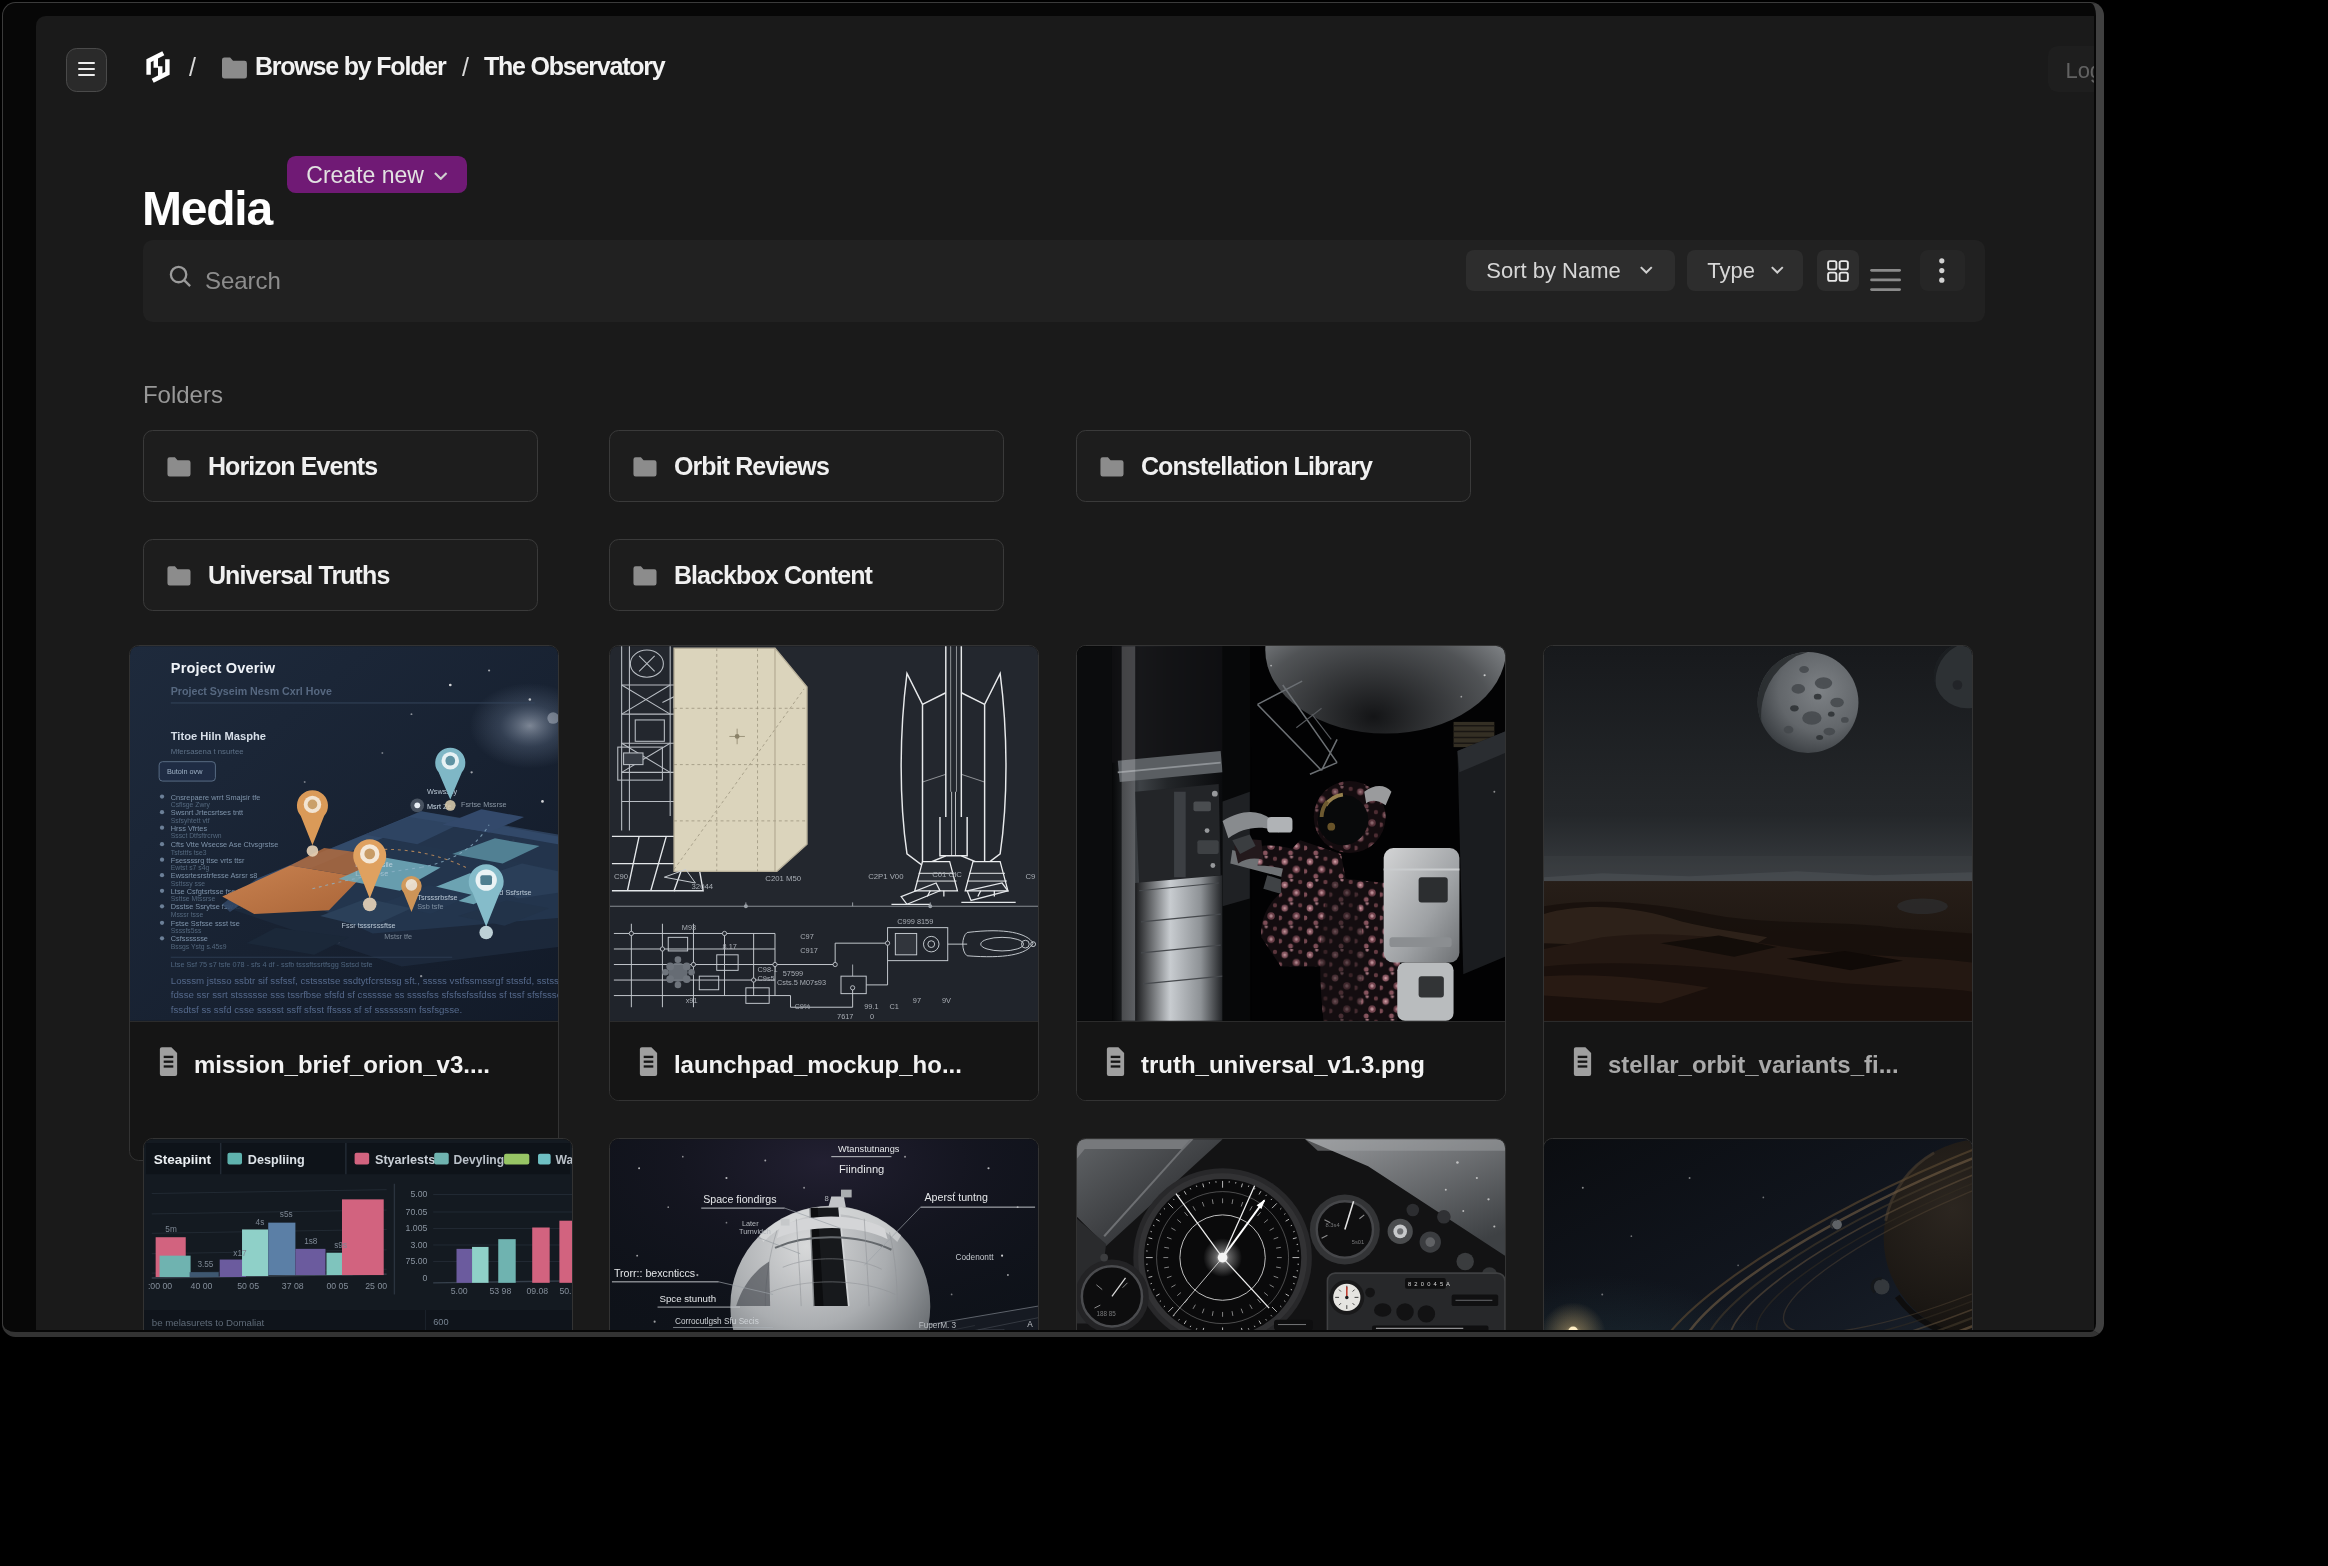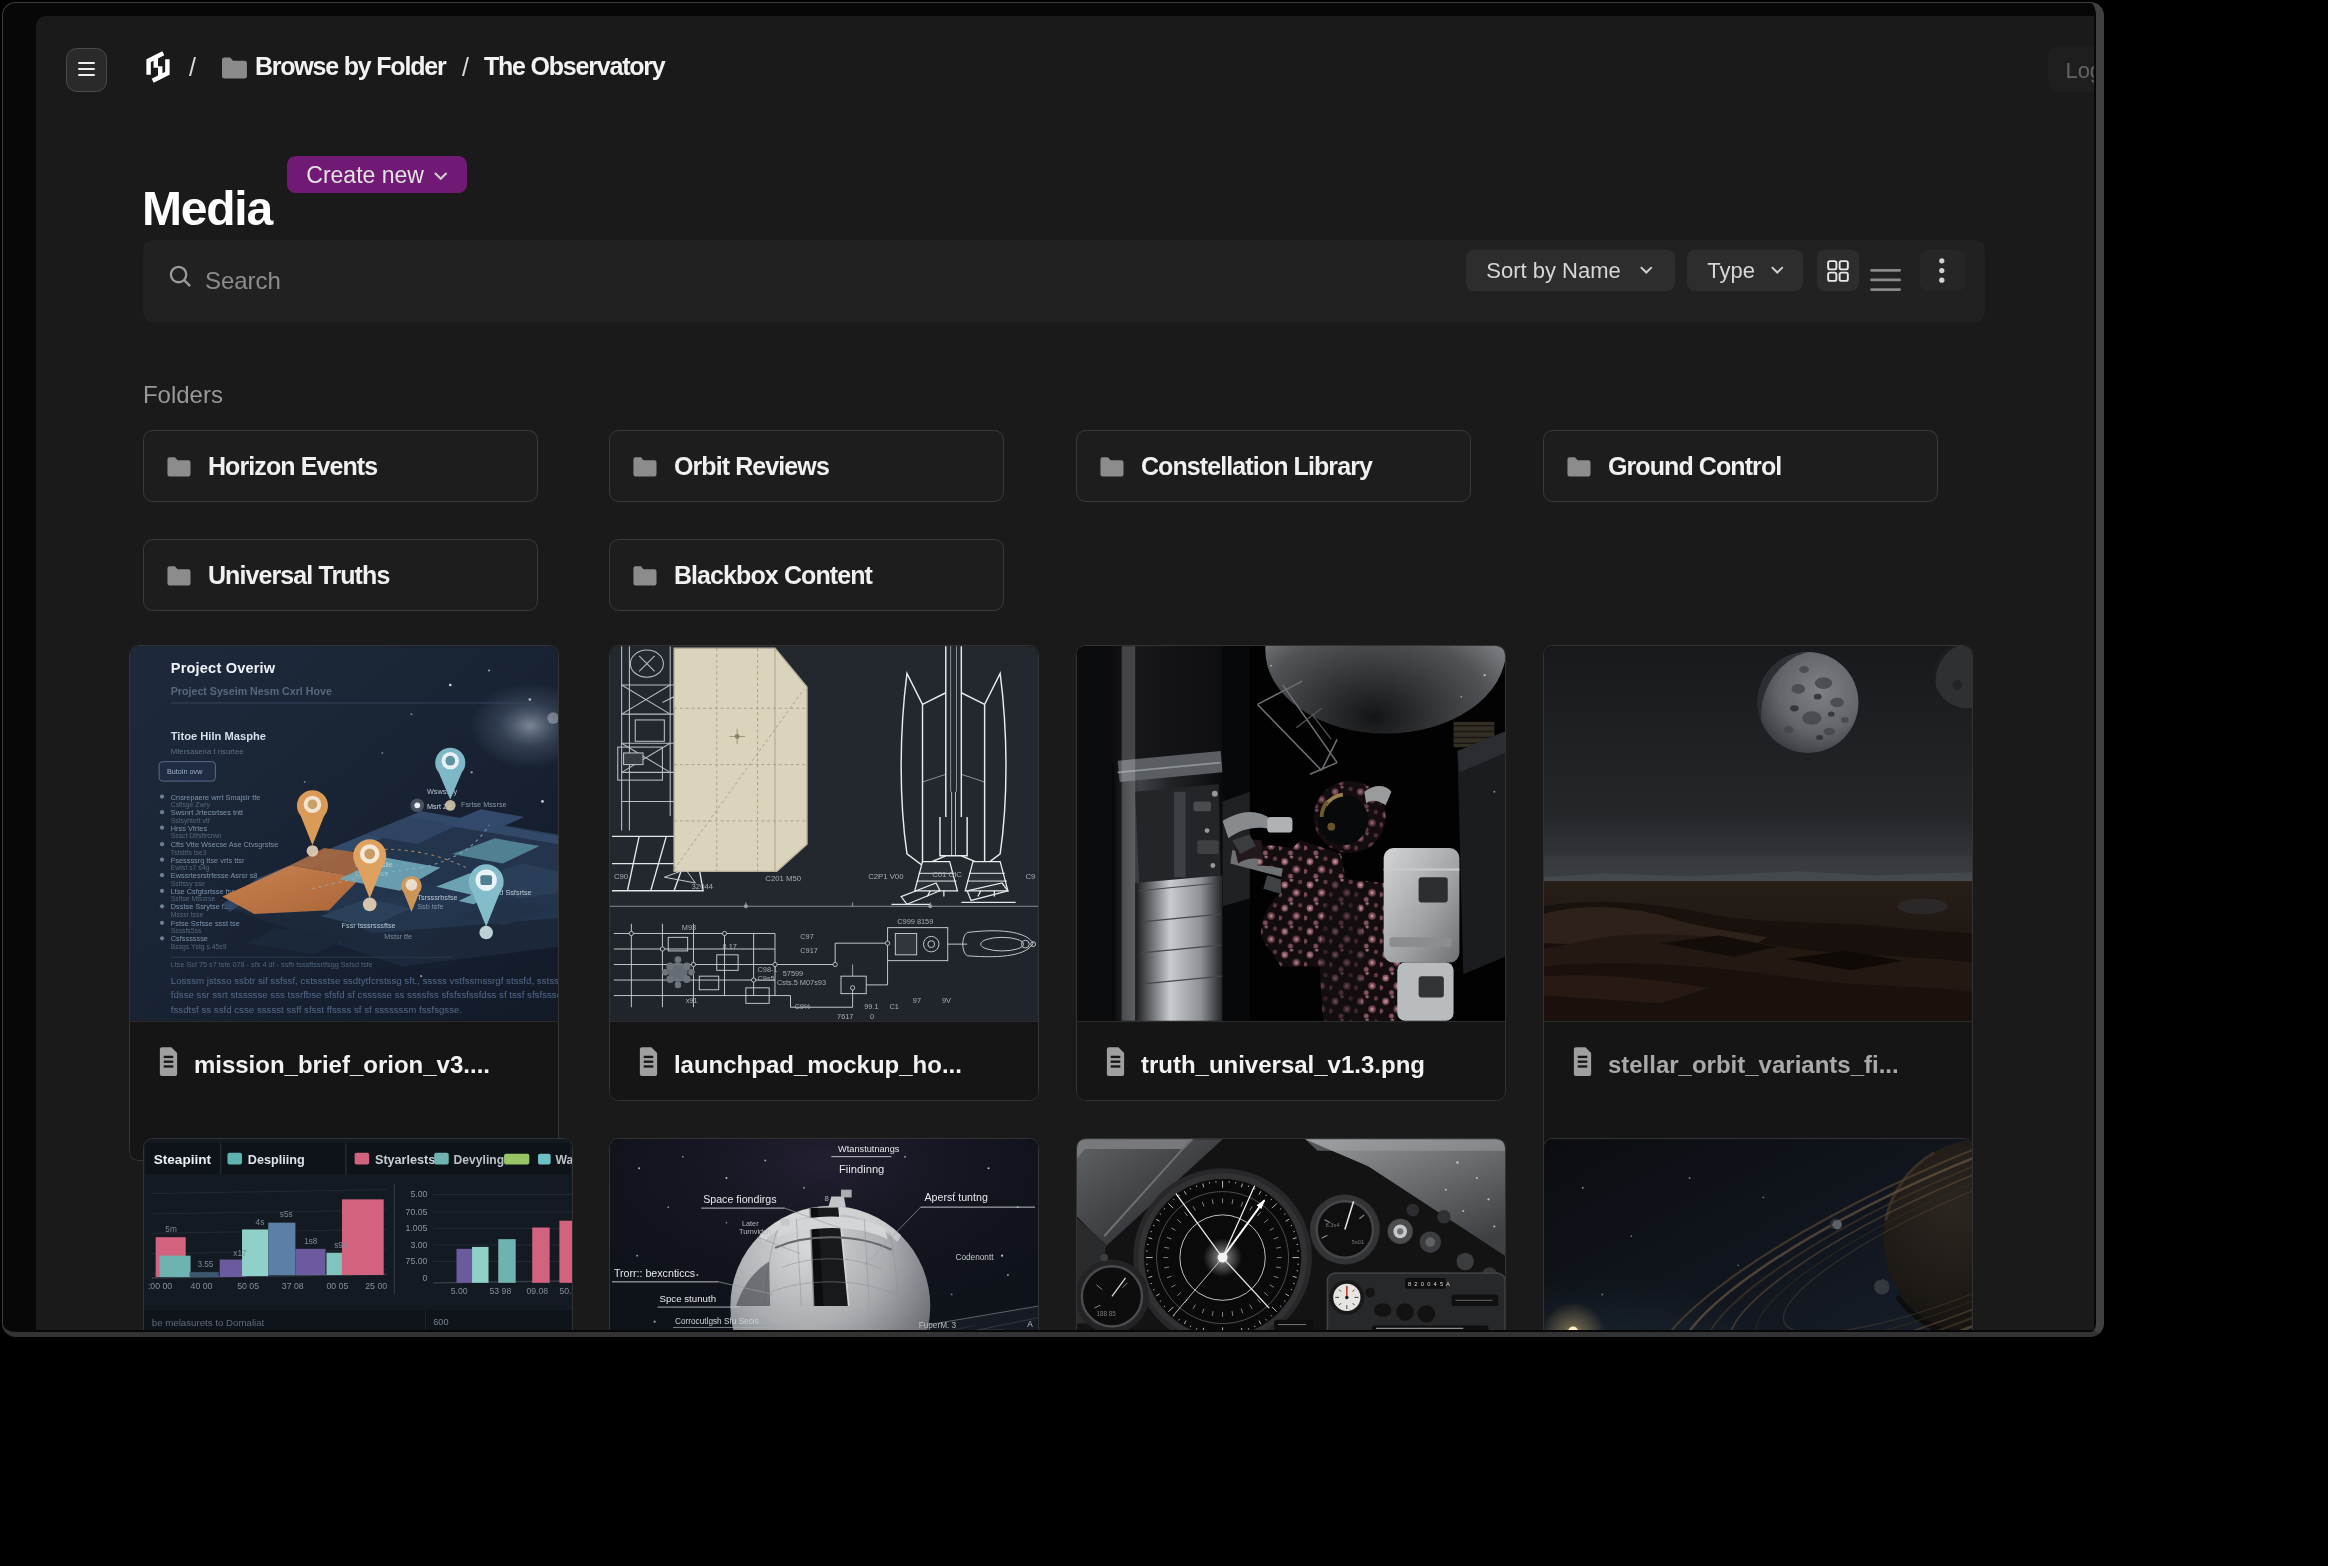--- a/index.html
+++ b/index.html
@@ -138,26 +138,20 @@
           <svg class="fico" width="25" height="21.3" viewBox="0 0 26 22">
             <path d="M1.5 3.5 Q1.5 1.2 3.8 1.2 L9.3 1.2 L12 4.4 L23.2 4.4 Q25.5 4.4 25.5 6.7 L25.5 19 Q25.5 21.3 23.2 21.3 L3.8 21.3 Q1.5 21.3 1.5 19 Z" fill="#8c8c8c"></path>
           </svg>
           <b>Orbit Reviews</b>
         </div>
   <div class="fcard" style="left:1077px; top:431px;">
           <svg class="fico" width="25" height="21.3" viewBox="0 0 26 22">
             <path d="M1.5 3.5 Q1.5 1.2 3.8 1.2 L9.3 1.2 L12 4.4 L23.2 4.4 Q25.5 4.4 25.5 6.7 L25.5 19 Q25.5 21.3 23.2 21.3 L3.8 21.3 Q1.5 21.3 1.5 19 Z" fill="#8c8c8c"></path>
           </svg>
           <b>Constellation Library</b>
-        </div>
-  <div class="fcard" style="left:1544px; top:431px;">
-          <svg class="fico" width="25" height="21.3" viewBox="0 0 26 22">
-            <path d="M1.5 3.5 Q1.5 1.2 3.8 1.2 L9.3 1.2 L12 4.4 L23.2 4.4 Q25.5 4.4 25.5 6.7 L25.5 19 Q25.5 21.3 23.2 21.3 L3.8 21.3 Q1.5 21.3 1.5 19 Z" fill="#8c8c8c"></path>
-          </svg>
-          <b>Ground Control</b>
         </div>
   <div class="fcard" style="left:144px; top:540px;">
           <svg class="fico" width="25" height="21.3" viewBox="0 0 26 22">
             <path d="M1.5 3.5 Q1.5 1.2 3.8 1.2 L9.3 1.2 L12 4.4 L23.2 4.4 Q25.5 4.4 25.5 6.7 L25.5 19 Q25.5 21.3 23.2 21.3 L3.8 21.3 Q1.5 21.3 1.5 19 Z" fill="#8c8c8c"></path>
           </svg>
           <b>Universal Truths</b>
         </div>
   <div class="fcard" style="left:610px; top:540px;">
           <svg class="fico" width="25" height="21.3" viewBox="0 0 26 22">
             <path d="M1.5 3.5 Q1.5 1.2 3.8 1.2 L9.3 1.2 L12 4.4 L23.2 4.4 Q25.5 4.4 25.5 6.7 L25.5 19 Q25.5 21.3 23.2 21.3 L3.8 21.3 Q1.5 21.3 1.5 19 Z" fill="#8c8c8c"></path>

